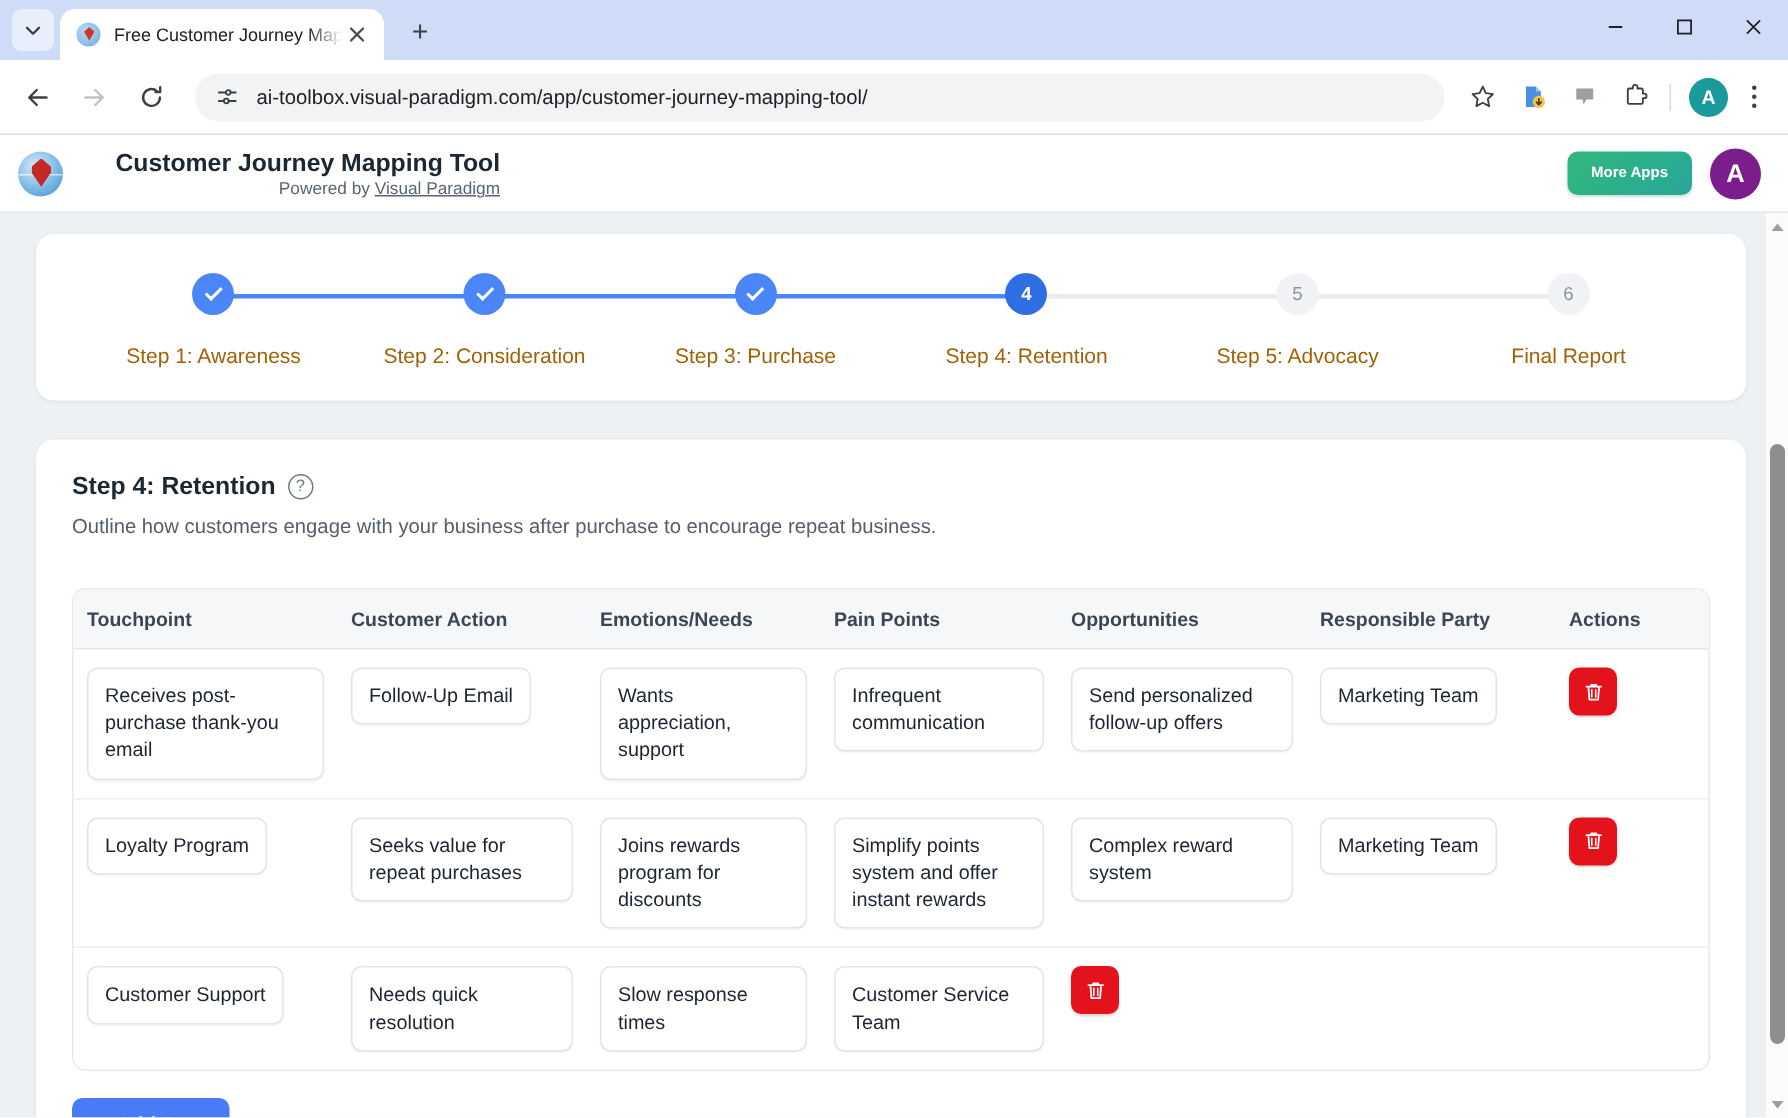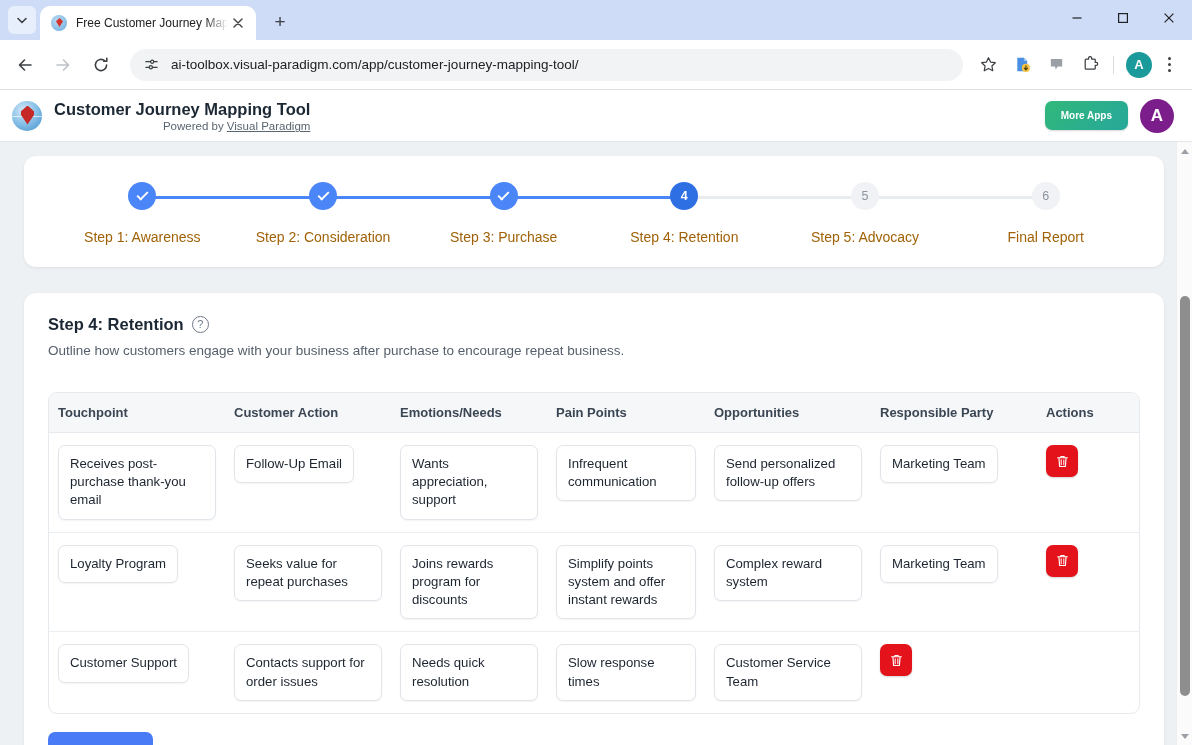--- a/index.html
+++ b/index.html
@@ -155,20 +155,21 @@
   .kebab i { width: 3px; height: 3px; border-radius: 50%; background: #3c4043; display: block; }
 
   
   .app-header {
     height: 52px;
     background: #ffffff;
     display: flex;
     align-items: center;
     padding: 0 18px 0 12px;
     border-bottom: 1px solid #e4e6e9;
+    gap: 23px;
   }
   .app-logo {
     width: 30px; height: 30px; flex: none;
     border-radius: 50%;
     background: radial-gradient(circle at 38% 32%, #d6e9f8 0%, #8cc2e8 45%, #3e8fcc 100%);
     position: relative;
     overflow: hidden;
   }
   .app-logo::before {
     content: "";
@@ -566,21 +567,20 @@
                     <svg width="15" height="15" viewBox="0 0 16 16" aria-hidden="true">
                       <path d="M2.8 4 H13.2 M6.2 4 V2.7 h3.6 V4 M4.2 4 l0.7 9.3 h6.2 L11.8 4" fill="none" stroke="#fff" stroke-width="1.25" stroke-linecap="round" stroke-linejoin="round"></path>
                       <path d="M6.6 6.2 V11.4 M9.4 6.2 V11.4" stroke="#fff" stroke-width="1.1" stroke-linecap="round"></path>
                     </svg>
                   </span>
                 </button>
               </div>
             </div>
             <div class="jrow jbody-row">
               <div class="jcell"><div class="cellbox">Customer Support</div></div>
-              <div class="jcell"><div class="cellbox">Contacts support for order issues</div></div>
               <div class="jcell"><div class="cellbox">Needs quick resolution</div></div>
               <div class="jcell"><div class="cellbox">Slow response times</div></div>
               <div class="jcell"><div class="cellbox">Customer Service Team</div></div>
               <div class="jcell actions">
                 <button class="del-btn">
                   <span style="display:flex">
                     <svg width="15" height="15" viewBox="0 0 16 16" aria-hidden="true">
                       <path d="M2.8 4 H13.2 M6.2 4 V2.7 h3.6 V4 M4.2 4 l0.7 9.3 h6.2 L11.8 4" fill="none" stroke="#fff" stroke-width="1.25" stroke-linecap="round" stroke-linejoin="round"></path>
                       <path d="M6.6 6.2 V11.4 M9.4 6.2 V11.4" stroke="#fff" stroke-width="1.1" stroke-linecap="round"></path>
                     </svg>

